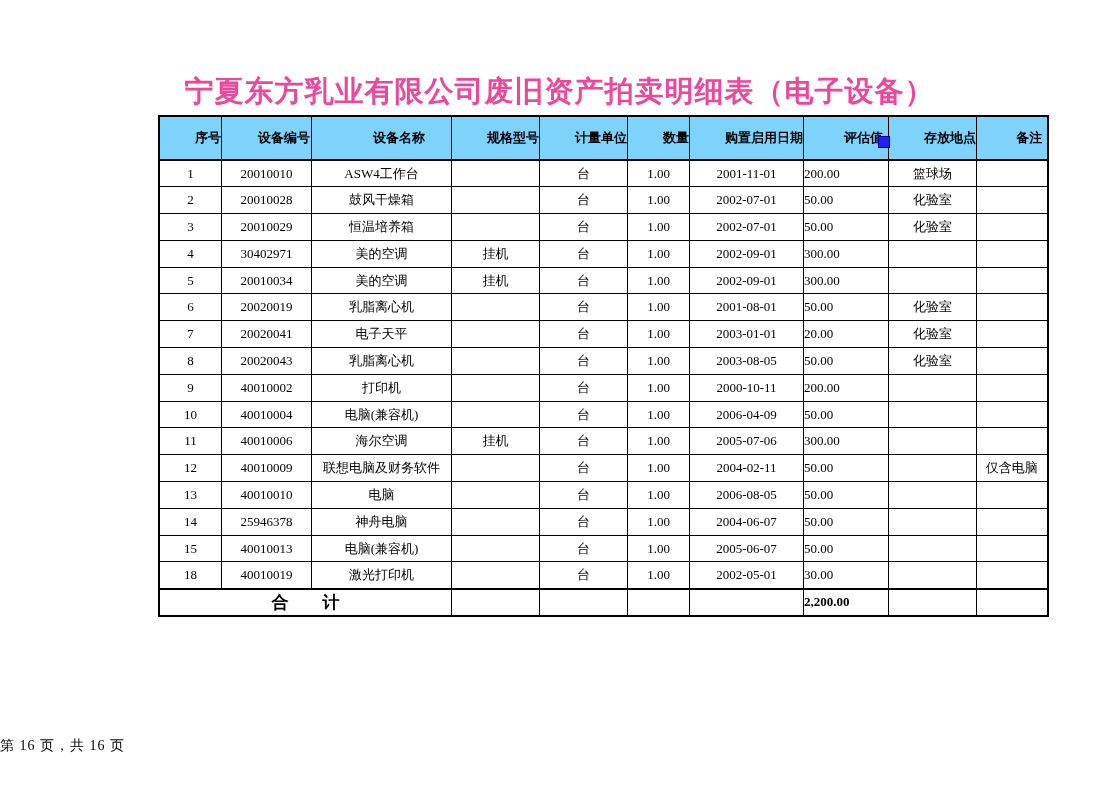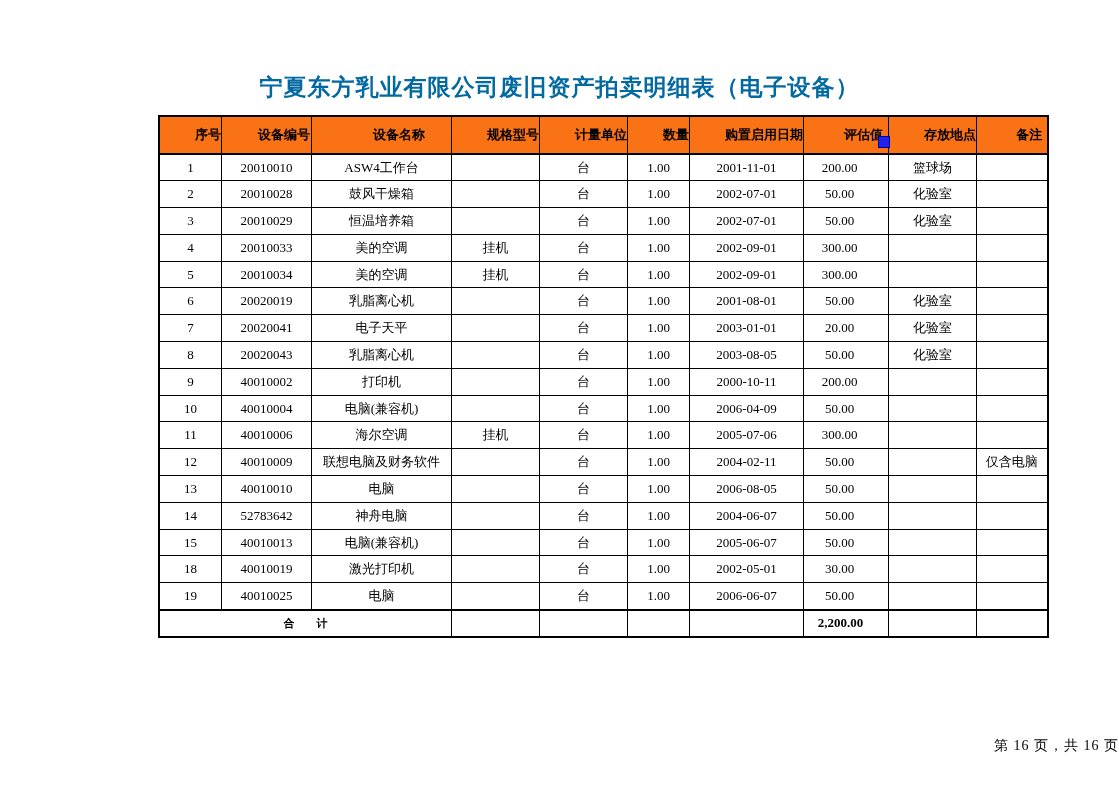--- a/index.html
+++ b/index.html
@@ -11,75 +11,75 @@
     overflow: hidden;
   }
   .page {
     position: absolute; inset: 0;
     background: #ffffff;
   }
   .doc-title {
     position: absolute;
     top: 72px; left: 0; width: 100%;
     text-align: center;
-    font-size: 23px;
+    font-size: 29px;
     font-weight: bold;
-    color: #0369a1;
+    color: #ec4899;
     letter-spacing: 1px;
   }
   table.asset-table {
     position: absolute;
     left: 158px; top: 115px;
     border-collapse: collapse;
     table-layout: fixed;
     border: 2px solid #000;
   }
   .asset-table th, .asset-table td {
     border: 1px solid #000;
     font-size: 13px;
     color: #000;
     text-align: center;
     vertical-align: middle;
     padding: 0;
     white-space: nowrap;
     overflow: hidden;
   }
   .asset-table thead th {
-    background: #f97316;
-    height: 38px;
+    background: #7dd3fc;
+    height: 44px;
     font-weight: bold;
     border-bottom: 2px solid #000;
     padding-left: 35px;
   }
   .asset-table tbody td { height: 26.8px; font-weight: normal; }
-  .asset-table td.col-val { text-align: center; padding-right: 13px; }
+  .asset-table td.col-val { text-align: left; padding-right: 13px; }
   .asset-table tfoot td {
     height: 27px;
     border-top: 2px solid #000;
   }
   .asset-table tfoot .total-label {
     font-weight: bold;
-    font-size: 11px;
+    font-size: 17px;
   }
   .asset-table tfoot .total-value {
     font-weight: bold;
-    text-align: center;
+    text-align: left;
     padding-right: 11px;
   }
   .selection-handle {
     position: absolute;
     left: 878px; top: 136px;
     width: 12px; height: 12px;
     background: #2222ee;
     border: 1px solid #000090;
   }
   .page-footer {
     position: absolute;
     top: 737px; left: 0; width: 100%;
-    text-align: right;
+    text-align: left;
     font-size: 14px;
     color: #000;
     letter-spacing: 1px;
     font-family: Liberation Serif, serif;
   }
 </style>
 </head>
 <body>
 
 <div class="page">
@@ -145,21 +145,21 @@
           <td></td>
           <td>台</td>
           <td>1.00</td>
           <td>2002-07-01</td>
           <td class="col-val">50.00</td>
           <td>化验室</td>
           <td></td>
         </tr>
         <tr>
           <td>4</td>
-          <td>20010033</td>
+          <td>30402971</td>
           <td>美的空调</td>
           <td>挂机</td>
           <td>台</td>
           <td>1.00</td>
           <td>2002-09-01</td>
           <td class="col-val">300.00</td>
           <td></td>
           <td></td>
         </tr>
         <tr>
@@ -265,21 +265,21 @@
           <td></td>
           <td>台</td>
           <td>1.00</td>
           <td>2006-08-05</td>
           <td class="col-val">50.00</td>
           <td></td>
           <td></td>
         </tr>
         <tr>
           <td>14</td>
-          <td>52783642</td>
+          <td>25946378</td>
           <td>神舟电脑</td>
           <td></td>
           <td>台</td>
           <td>1.00</td>
           <td>2004-06-07</td>
           <td class="col-val">50.00</td>
           <td></td>
           <td></td>
         </tr>
         <tr>
@@ -296,32 +296,20 @@
         </tr>
         <tr>
           <td>18</td>
           <td>40010019</td>
           <td>激光打印机</td>
           <td></td>
           <td>台</td>
           <td>1.00</td>
           <td>2002-05-01</td>
           <td class="col-val">30.00</td>
-          <td></td>
-          <td></td>
-        </tr>
-        <tr>
-          <td>19</td>
-          <td>40010025</td>
-          <td>电脑</td>
-          <td></td>
-          <td>台</td>
-          <td>1.00</td>
-          <td>2006-06-07</td>
-          <td class="col-val">50.00</td>
           <td></td>
           <td></td>
         </tr>
       </tbody>
     <tfoot>
       <tr id="total-row">
           <td colspan="3" class="total-label">合　　计</td>
           <td></td>
           <td></td>
           <td></td>

